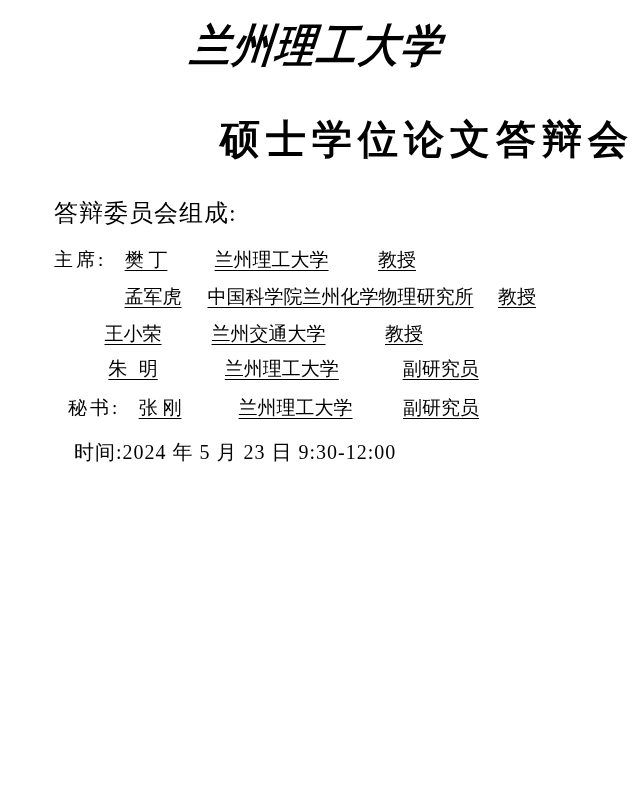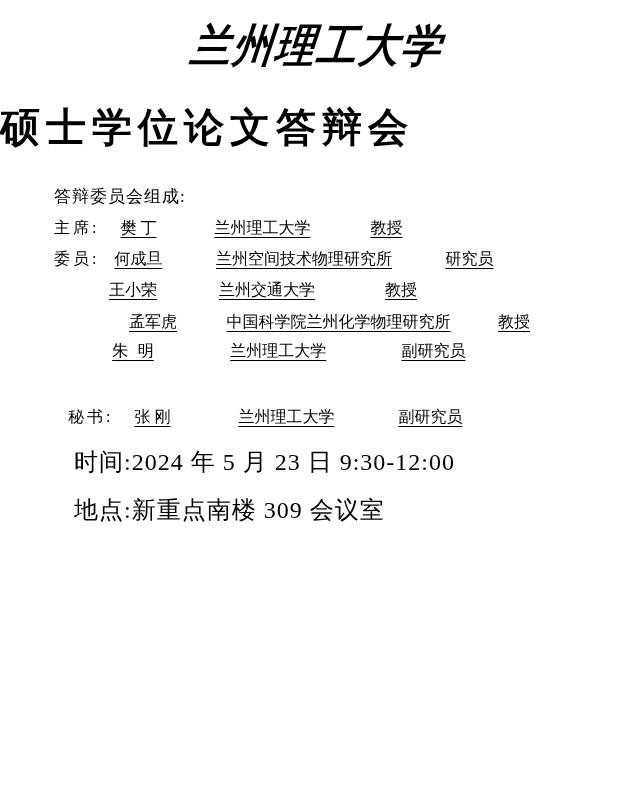--- a/index.html
+++ b/index.html
@@ -35,25 +35,25 @@
     letter-spacing: 2px;
     font-style: italic;
     line-height: 1;
     color: #000;
     display: inline-block;
     transform: skewX(-6deg) scaleY(1.12);
   }
 
   
   .main-title {
-    text-align: left;
+    text-align: right;
     font-size: 40px;
     font-weight: bold;
     letter-spacing: 6px;
-    margin-top: 22px;
+    margin-top: 34px;
     margin-bottom: 16px;
     font-family: "Liberation Serif", "DejaVu Serif", serif;
   }
 
   
   table.defense-table {
     border-collapse: collapse;
     margin: 0 auto;
     width: 578px;
     table-layout: fixed;
@@ -87,51 +87,51 @@
   .row-cell-sup { font-size: 20px; letter-spacing: 2px; }
   .row-cell-sup .ln { display: block; line-height: 1.55; }
 
   
   .committee {
     margin-top: 14px;
     padding-left: 54px;
     font-size: 20px;
   }
   .committee-heading {
-    font-size: 17px;
+    font-size: 24px;
     letter-spacing: 1px;
-    margin-bottom: 4px;
+    margin-bottom: 12px;
   }
   .cm-row {
     display: block;
-    font-size: 16px;
+    font-size: 19px;
     line-height: 1.95;
     white-space: nowrap;
   }
   .cm-label {
     display: inline-block;
     letter-spacing: 3px;
   }
   .u {
     text-decoration: underline;
     text-underline-offset: 4px;
     display: inline-block;
     text-align: center;
   }
-  .indent-1 { padding-left: 14px; margin-top: 33px; }
+  .indent-1 { padding-left: 14px; }
   .indent-2 { padding-left: 44px; }
   .indent-3 { padding-left: 64px; }
   .indent-4 { padding-left: 44px; font-family: Liberation Mono, monospace; }
 
   .gap-s { display: inline-block; width: 10px; }
   .gap-m { display: inline-block; width: 16px; }
 
   
   .meta-line {
-    font-size: 24px;
+    font-size: 20px;
     line-height: 2.0;
     padding-left: 20px;
     letter-spacing: 1px;
   }
   .meta-wrap { margin-top: 6px; padding-left: 54px; }
 
   
   .footer {
     position: absolute;
     right: 36px;
@@ -168,62 +168,53 @@
 
     <div class="cm-row">
       <span class="cm-label">主席:</span>
       <span class="u" style="width:70px">樊 丁</span>
       <span class="gap-m"></span>
       <span class="u" style="width:130px">兰州理工大学</span>
       <span class="gap-m"></span>
       <span class="u" style="width:70px">教授</span>
     </div>
 
-    <div class="cm-row">
-      <span class="cm-label">委员:</span>
-      <span class="u" style="width:70px">何成旦</span>
-      <span class="gap-s"></span>
-      <span class="u" style="width:225px">兰州空间技术物理研究所</span>
-      <span class="gap-s"></span>
-      <span class="u" style="width:70px">研究员</span>
-    </div>
-
-    <div class="cm-row indent-2">
-      <span class="u" style="width:70px">王小荣</span>
-      <span class="gap-m"></span>
-      <span class="u" style="width:150px">兰州交通大学</span>
-      <span class="gap-m"></span>
-      <span class="u" style="width:70px">教授</span>
-    </div>
 
     <div class="cm-row indent-3">
       <span class="u" style="width:70px">孟军虎</span>
       <span class="gap-s"></span>
       <span class="u" style="width:265px">中国科学院兰州化学物理研究所</span>
       <span class="gap-s"></span>
       <span class="u" style="width:50px">教授</span>
     </div>
 
+    <div class="cm-row indent-2">
+      <span class="u" style="width:70px">王小荣</span>
+      <span class="gap-m"></span>
+      <span class="u" style="width:150px">兰州交通大学</span>
+      <span class="gap-m"></span>
+      <span class="u" style="width:70px">教授</span>
+    </div>
+
     <div class="cm-row indent-4">
       <span class="u" style="width:70px">朱 明</span>
       <span class="gap-m"></span>
       <span class="u" style="width:150px">兰州理工大学</span>
       <span class="gap-m"></span>
       <span class="u" style="width:90px">副研究员</span>
     </div>
 
     <div class="cm-row indent-1">
       <span class="cm-label">秘书:</span>
       <span class="u" style="width:70px">张 刚</span>
       <span class="gap-m"></span>
       <span class="u" style="width:150px">兰州理工大学</span>
       <span class="gap-m"></span>
       <span class="u" style="width:90px">副研究员</span>
     </div>
 
     <div class="meta-wrap" style="padding-left:0">
       <div class="meta-line">时间:2024 年 5 月 23 日 9:30-12:00</div>
-      <div class="meta-line">地点:新重点南楼 309 会议室</div>
     </div>
   </div>
 
 
 </div>
 
 </body></html>

